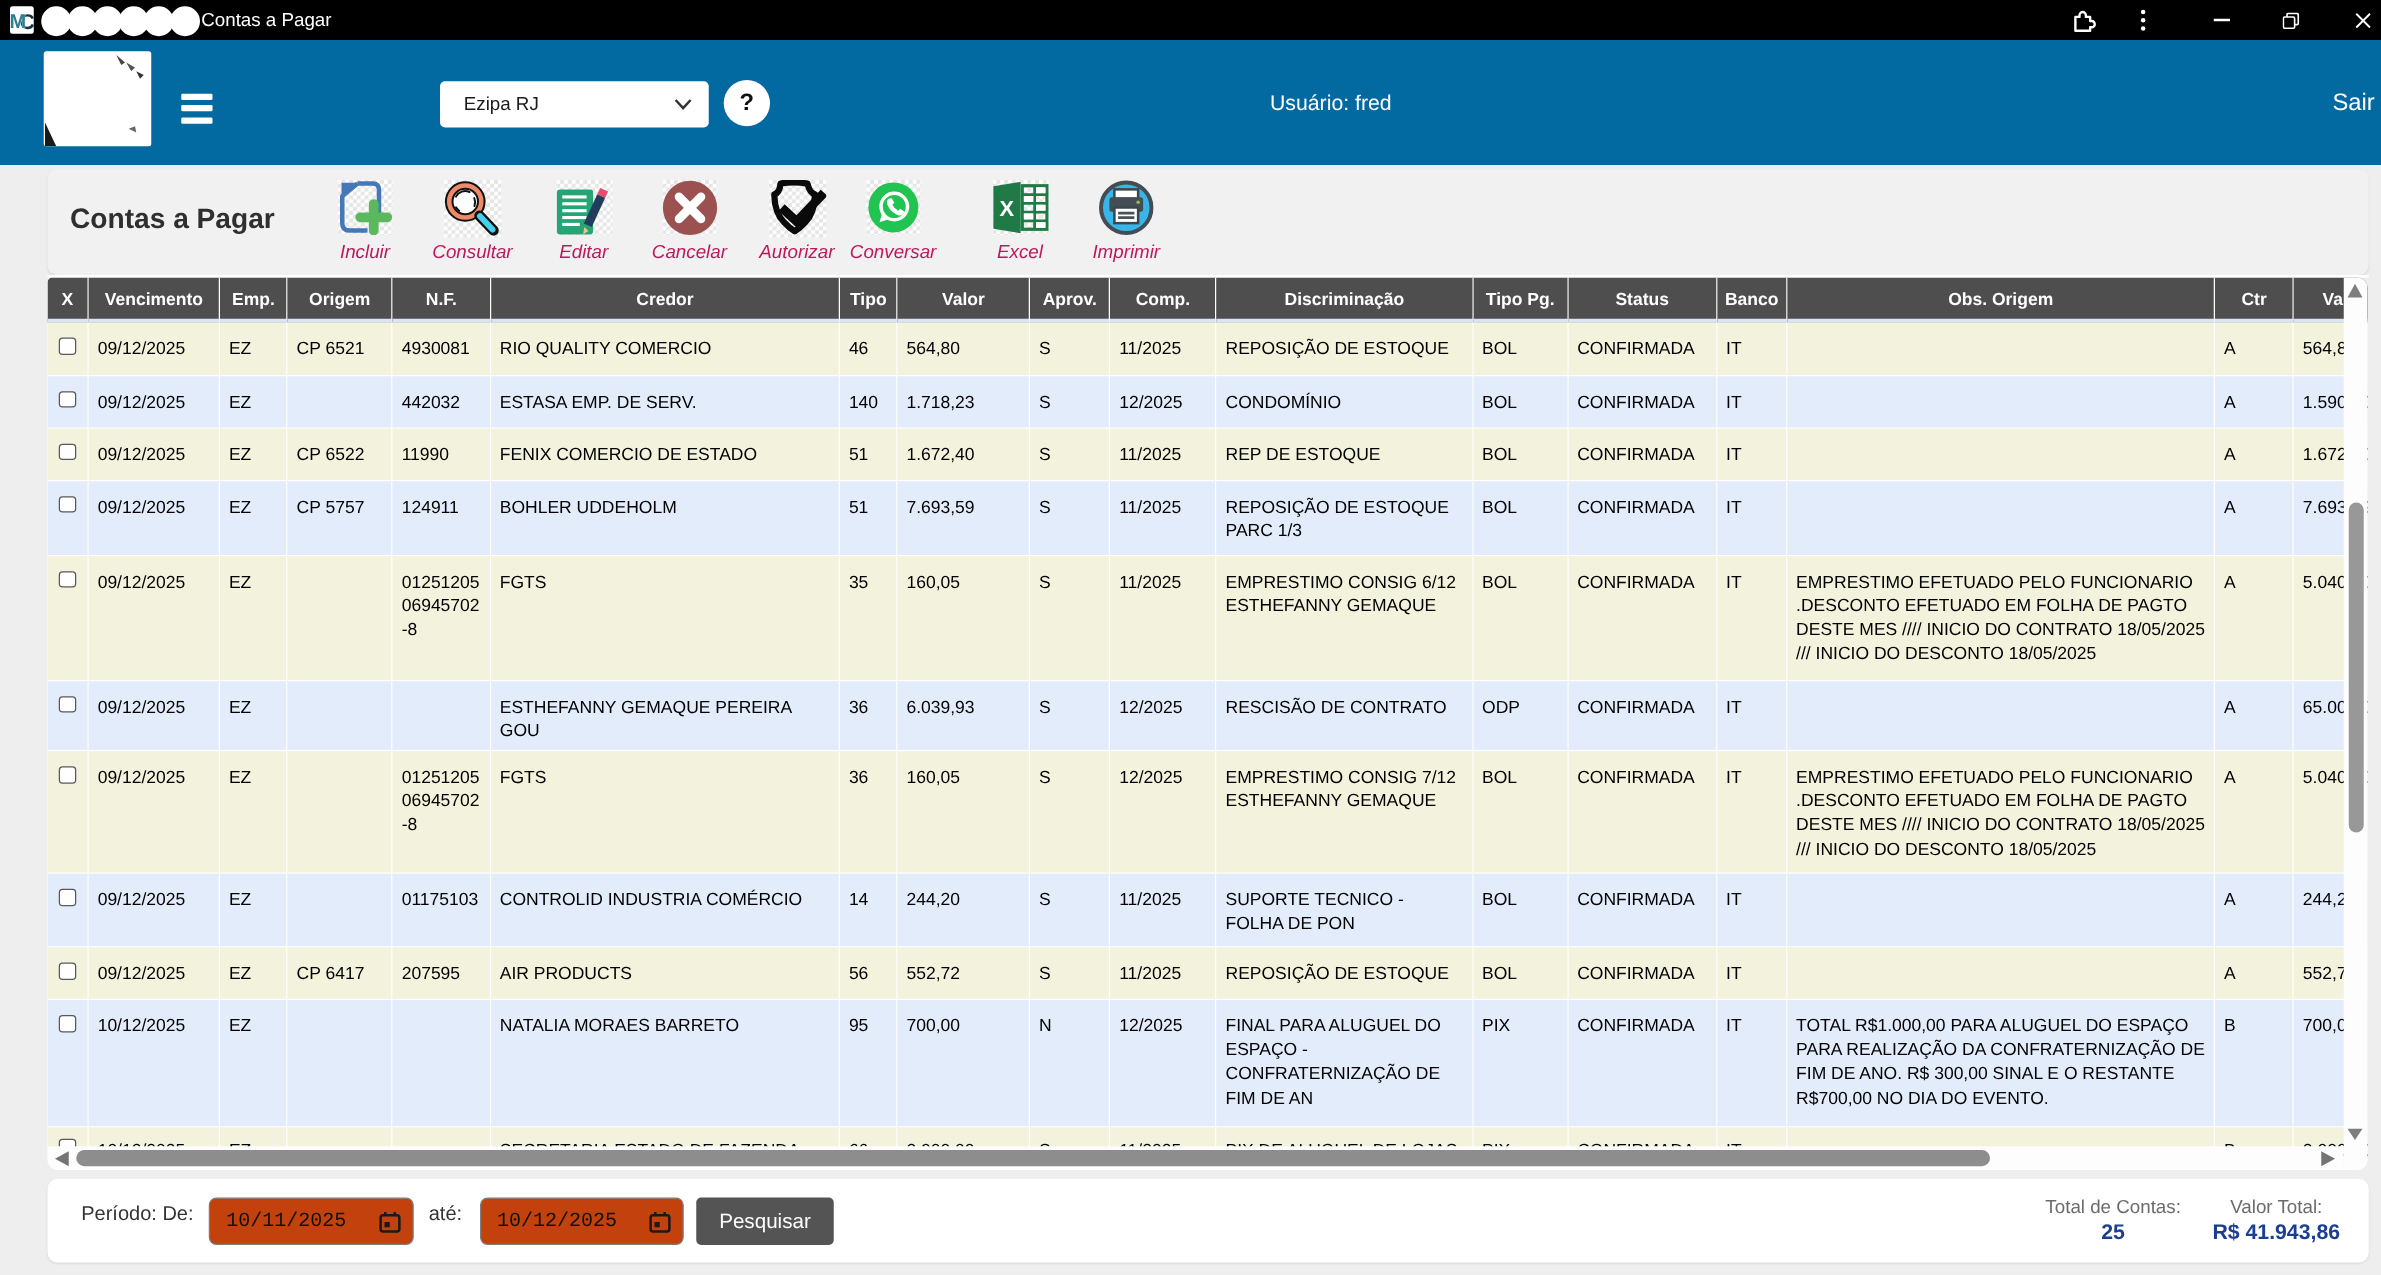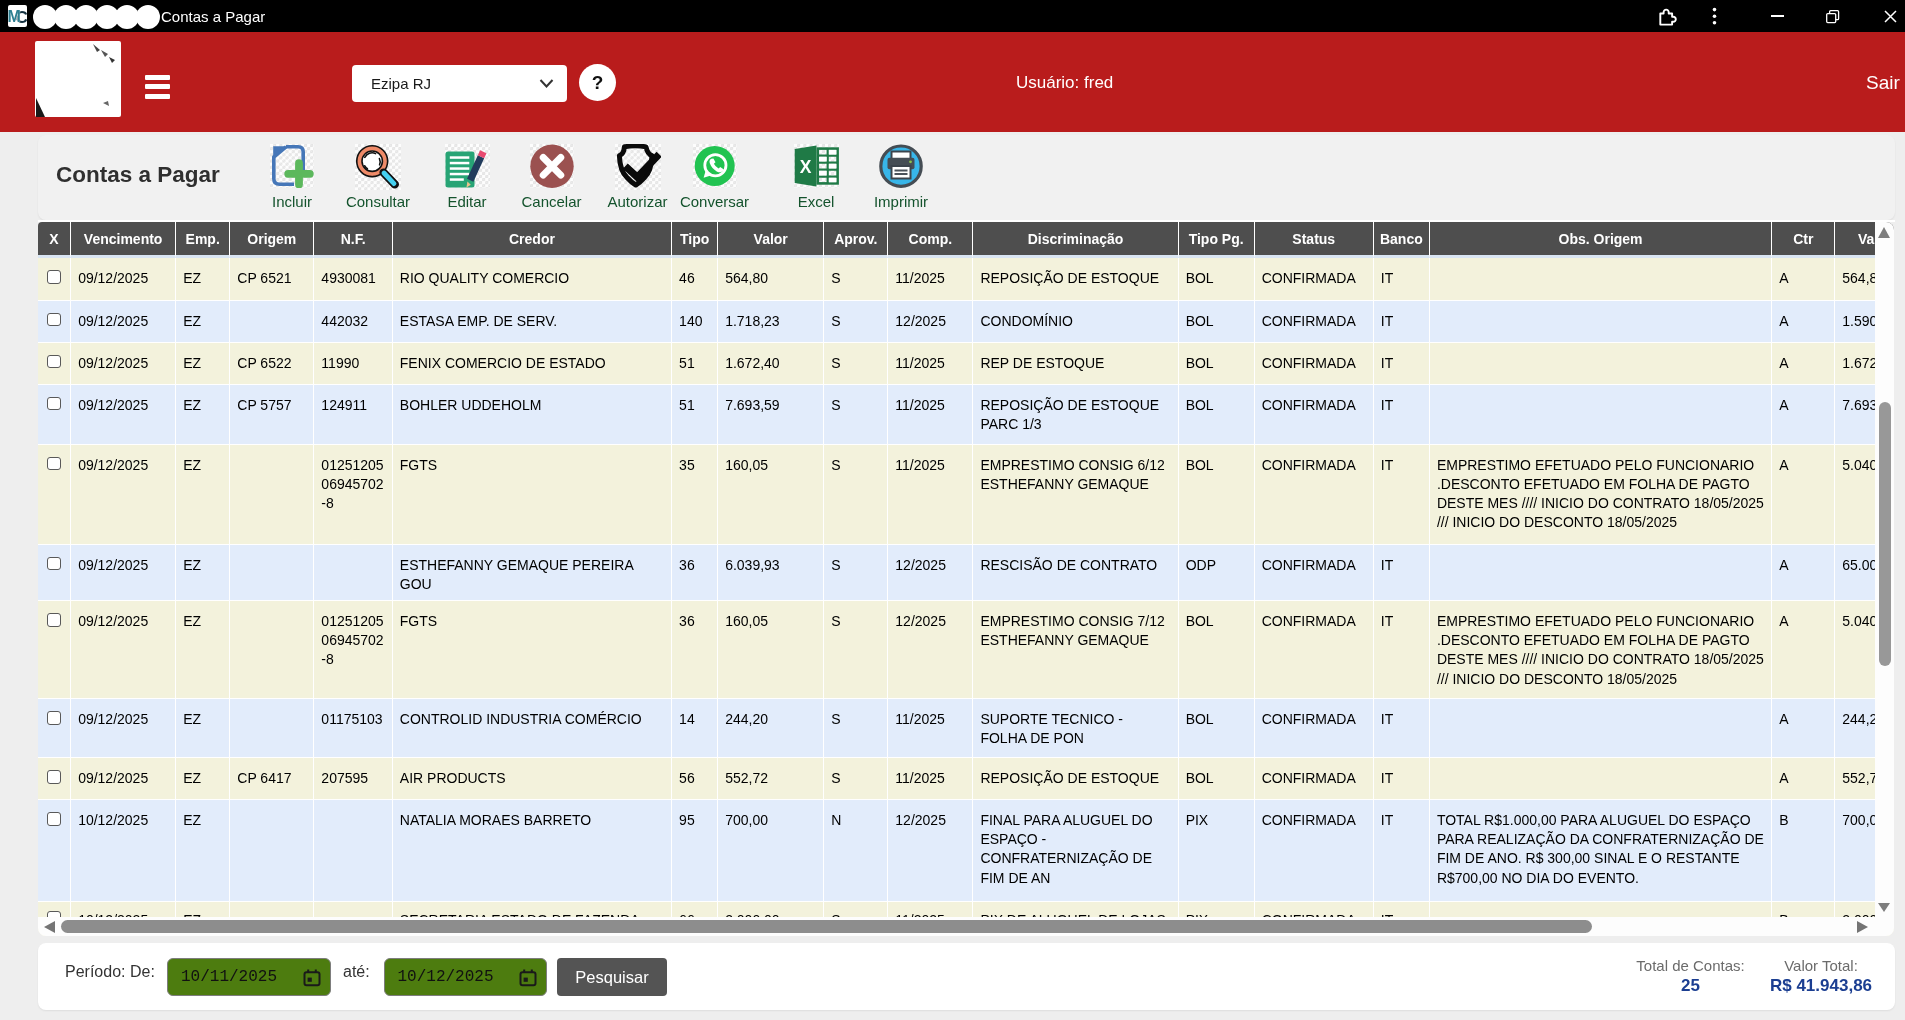--- a/index.html
+++ b/index.html
@@ -7,42 +7,42 @@
     font-family:"Liberation Sans",sans-serif; }
   .abs { position:absolute; }
 
   
   #titlebar { position:absolute; left:0; top:0; width:1905px; height:32px; background:#000; }
   #favicon { position:absolute; left:8px; top:5px; width:19px; height:22px; background:#fff; border-radius:2px; }
   .circ { position:absolute; top:4.5px; width:24px; height:24px; border-radius:50%; background:#fff; }
   #tbtitle { position:absolute; left:161px; top:8px; color:#fff; font-size:15px; }
 
   
-  #grayhdr { position:absolute; left:0; top:32px; width:1905px; height:100px; background:#b91c1c;padding-left:40px; }
+  #grayhdr { position:absolute; left:0; top:32px; width:1905px; height:100px; background:#0369a1;padding-left:40px; }
   #logobox { position:absolute; left:35px; top:9px; width:86px; height:76px; background:#fff; border-radius:2px; }
   .hbar { position:absolute; left:145px; width:25px; height:5.4px; background:#fff; border-radius:1px; }
   #selbox { position:absolute; left:352px; top:32.5px; width:215px; height:37px; background:#fff;
     border:none; border-radius:4px; font-size:15px; color:#1a1a1a; line-height:37px;
     padding-left:19px; }
   #helpc { position:absolute; left:579px; top:32px; width:37px; height:37px; border-radius:50%;
     background:#fff; text-align:center; font-weight:bold; font-size:19px; line-height:37px; color:#111; }
   #usuario { position:absolute; left:1016px; top:41px; color:#fff; font-size:17px;text-align:right; }
   #sair { position:absolute; left:1866px; top:40px; color:#fff; font-size:19px;text-align:right; }
 
   
   #toolbar { position:absolute; left:37.5px; top:135px; width:1857px; height:85px; background:#f1f1f1;
     border-radius:8px; box-shadow:0 1px 2px rgba(0,0,0,0.07); }
   #pagetitle { position:absolute; left:18.5px; top:27px; font-size:22.5px; font-weight:bold; color:#2f2f2f; }
   .icbtn { position:absolute; top:9px; width:90px; height:76px; text-align:center; }
   .icbox { position:relative; margin:0 auto; width:44px; height:44px; }
   .checker { background-image:
       linear-gradient(45deg,#e5e5e5 25%,transparent 25%,transparent 75%,#e5e5e5 75%),
       linear-gradient(45deg,#e5e5e5 25%,#fdfdfd 25%,#fdfdfd 75%,#e5e5e5 75%);
     background-size:6.2px 6.2px; background-position:0 0, 3.1px 3.1px; }
-  .iclabel { position:absolute; top:48.5px; left:-10px; right:-10px; font-size:15px; color:#14532d; }
+  .iclabel { position:absolute; top:48.5px; left:-10px; right:-10px; font-size:15px; color:#be185d;font-style:italic; }
 
   
   #tablebox { position:absolute; left:37.5px; top:222px; width:1856.5px; height:713.5px;
     background:#fff; border-radius:4px 8px 8px 8px; overflow:hidden; }
   table { border-collapse:separate; border-spacing:0; table-layout:fixed;
     width:1878.5px; font-size:14px; }
   th { background:#4e4e4e; color:#fff; font-weight:bold; height:36px;
     border-right:1.5px solid #fff; border-bottom:3px solid #d9e5f2; text-align:center;
     font-size:14px; padding:0 2px; overflow:hidden; white-space:nowrap; }
   td { padding:11px 0 5px 7px; border-right:1.5px solid #fff; border-bottom:1.5px solid #fff;
@@ -58,21 +58,21 @@
   #vscroll { position:absolute; right:0; top:0; width:19px; height:713.5px; background:#fdfdfd; }
   #vthumb { position:absolute; left:3.5px; top:180px; width:12px; height:264px; background:#989898; border-radius:6px; }
   #hscroll { position:absolute; left:0; top:695px; width:1837.5px; height:18.5px; background:#fdfdfd; }
   #hthumb { position:absolute; left:23px; top:3px; width:1531px; height:12.5px; background:#8d8d8d; border-radius:6.5px; }
   .tri { position:absolute; width:0; height:0; }
 
   
   #footer { position:absolute; left:37.5px; top:943px; width:1857px; height:67px; background:#fff;
     border-radius:8px; box-shadow:0 1px 2px rgba(0,0,0,0.07); }
   .ftlabel { position:absolute; font-size:16px; color:#333; top:20px; }
-  .dinput { position:absolute; top:14.5px; height:38.5px; background:#4d7c0f; border:1.2px solid #7d7d7d;
+  .dinput { position:absolute; top:14.5px; height:38.5px; background:#c2410c; border:1.2px solid #7d7d7d;
     border-radius:6px; font-family:"Liberation Mono",monospace; font-size:16px; color:#111;
     line-height:36px; padding-left:13px; }
   #pesq { position:absolute; left:519.5px; top:14.5px; width:110px; height:38.5px; background:#545454;
     color:#fff; font-size:16.5px; text-align:center; line-height:38.5px; border-radius:4px; }
   .totlab { position:absolute; top:14px; font-size:15px; color:#6b6b6b; text-align:right; }
   .totval { position:absolute; top:33px; font-size:17px; font-weight:bold; color:#1b3e91; text-align:right; }
 </style>
 </head>
 <body>
 

